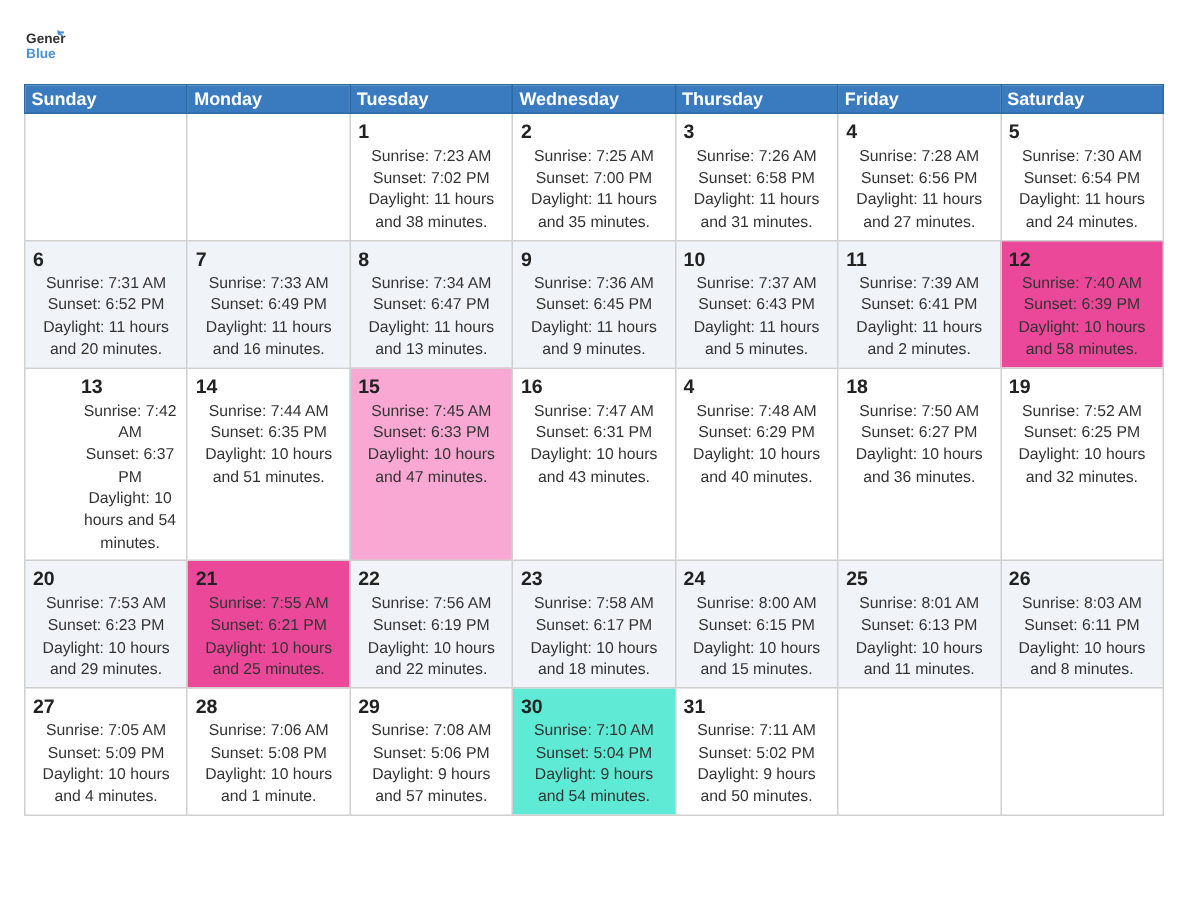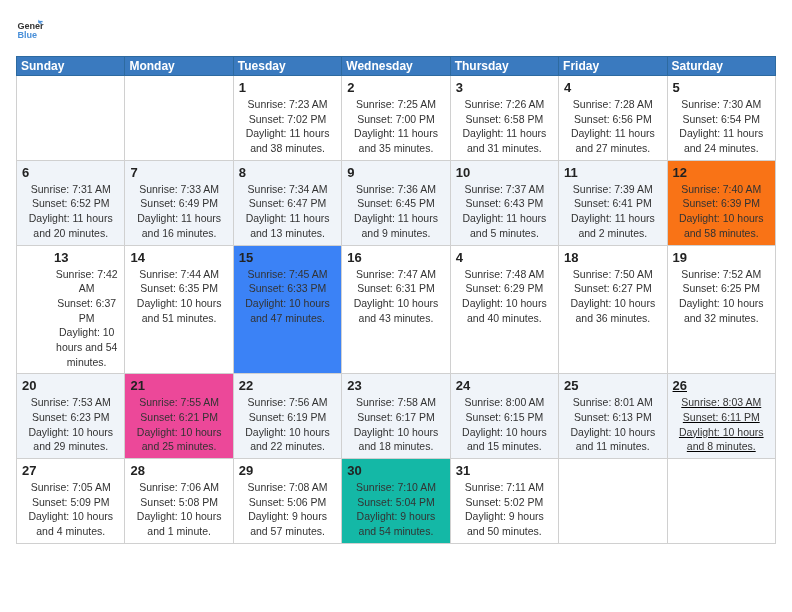--- a/index.html
+++ b/index.html
@@ -159,35 +159,35 @@
           <div class="day-info">Sunrise: 7:36 AM<br>Sunset: 6:45 PM<br>Daylight: 11 hours and 9 minutes.</div>
         </td>
         <td style="background: rgb(240, 244, 249);">
           <span class="day-number">10</span>
           <div class="day-info">Sunrise: 7:37 AM<br>Sunset: 6:43 PM<br>Daylight: 11 hours and 5 minutes.</div>
         </td>
         <td style="background: rgb(240, 244, 249);">
           <span class="day-number">11</span>
           <div class="day-info">Sunrise: 7:39 AM<br>Sunset: 6:41 PM<br>Daylight: 11 hours and 2 minutes.</div>
         </td>
-        <td style="background: #f97316; margin-left: 28px;">
+        <td style="background: #ec4899; margin-left: 28px;">
           <span class="day-number">12</span>
           <div class="day-info">Sunrise: 7:40 AM<br>Sunset: 6:39 PM<br>Daylight: 10 hours and 58 minutes.</div>
         </td>
       </tr>
       <tr>
         <td style="background: rgb(255, 255, 255); padding-left: 37px;">
           <span class="day-number">13</span>
           <div class="day-info">Sunrise: 7:42 AM<br>Sunset: 6:37 PM<br>Daylight: 10 hours and 54 minutes.</div>
         </td>
         <td style="background: rgb(255, 255, 255);">
           <span class="day-number">14</span>
           <div class="day-info">Sunrise: 7:44 AM<br>Sunset: 6:35 PM<br>Daylight: 10 hours and 51 minutes.</div>
         </td>
-        <td style="background: #3b82f6; margin-left: 23px;">
+        <td style="background: #f9a8d4; margin-left: 23px;">
           <span class="day-number">15</span>
           <div class="day-info">Sunrise: 7:45 AM<br>Sunset: 6:33 PM<br>Daylight: 10 hours and 47 minutes.</div>
         </td>
         <td style="background: rgb(255, 255, 255);">
           <span class="day-number">16</span>
           <div class="day-info">Sunrise: 7:47 AM<br>Sunset: 6:31 PM<br>Daylight: 10 hours and 43 minutes.</div>
         </td>
         <td style="background: rgb(255, 255, 255);">
           <span class="day-number">4</span>
           <div class="day-info">Sunrise: 7:48 AM<br>Sunset: 6:29 PM<br>Daylight: 10 hours and 40 minutes.</div>
@@ -219,39 +219,39 @@
           <div class="day-info">Sunrise: 7:58 AM<br>Sunset: 6:17 PM<br>Daylight: 10 hours and 18 minutes.</div>
         </td>
         <td style="background: rgb(240, 244, 249);">
           <span class="day-number">24</span>
           <div class="day-info">Sunrise: 8:00 AM<br>Sunset: 6:15 PM<br>Daylight: 10 hours and 15 minutes.</div>
         </td>
         <td style="background: rgb(240, 244, 249);">
           <span class="day-number">25</span>
           <div class="day-info">Sunrise: 8:01 AM<br>Sunset: 6:13 PM<br>Daylight: 10 hours and 11 minutes.</div>
         </td>
-        <td style="background: rgb(240, 244, 249); text-decoration: underline;">
+        <td style="background: rgb(240, 244, 249);">
           <span class="day-number">26</span>
           <div class="day-info">Sunrise: 8:03 AM<br>Sunset: 6:11 PM<br>Daylight: 10 hours and 8 minutes.</div>
         </td>
       </tr>
       <tr>
         <td style="background: rgb(255, 255, 255);">
           <span class="day-number">27</span>
           <div class="day-info">Sunrise: 7:05 AM<br>Sunset: 5:09 PM<br>Daylight: 10 hours and 4 minutes.</div>
         </td>
         <td style="background: rgb(255, 255, 255);">
           <span class="day-number">28</span>
           <div class="day-info">Sunrise: 7:06 AM<br>Sunset: 5:08 PM<br>Daylight: 10 hours and 1 minute.</div>
         </td>
         <td style="background: rgb(255, 255, 255);">
           <span class="day-number">29</span>
           <div class="day-info">Sunrise: 7:08 AM<br>Sunset: 5:06 PM<br>Daylight: 9 hours and 57 minutes.</div>
         </td>
-        <td style="background: #14b8a6; margin-left: 18px;">
+        <td style="background: #5eead4; margin-left: 18px;">
           <span class="day-number">30</span>
           <div class="day-info">Sunrise: 7:10 AM<br>Sunset: 5:04 PM<br>Daylight: 9 hours and 54 minutes.</div>
         </td>
         <td style="background: rgb(255, 255, 255);">
           <span class="day-number">31</span>
           <div class="day-info">Sunrise: 7:11 AM<br>Sunset: 5:02 PM<br>Daylight: 9 hours and 50 minutes.</div>
         </td>
         <td class="empty-cell" style="background: rgb(255, 255, 255);"></td>
         <td class="empty-cell" style="background: rgb(255, 255, 255);"></td>
       </tr>

